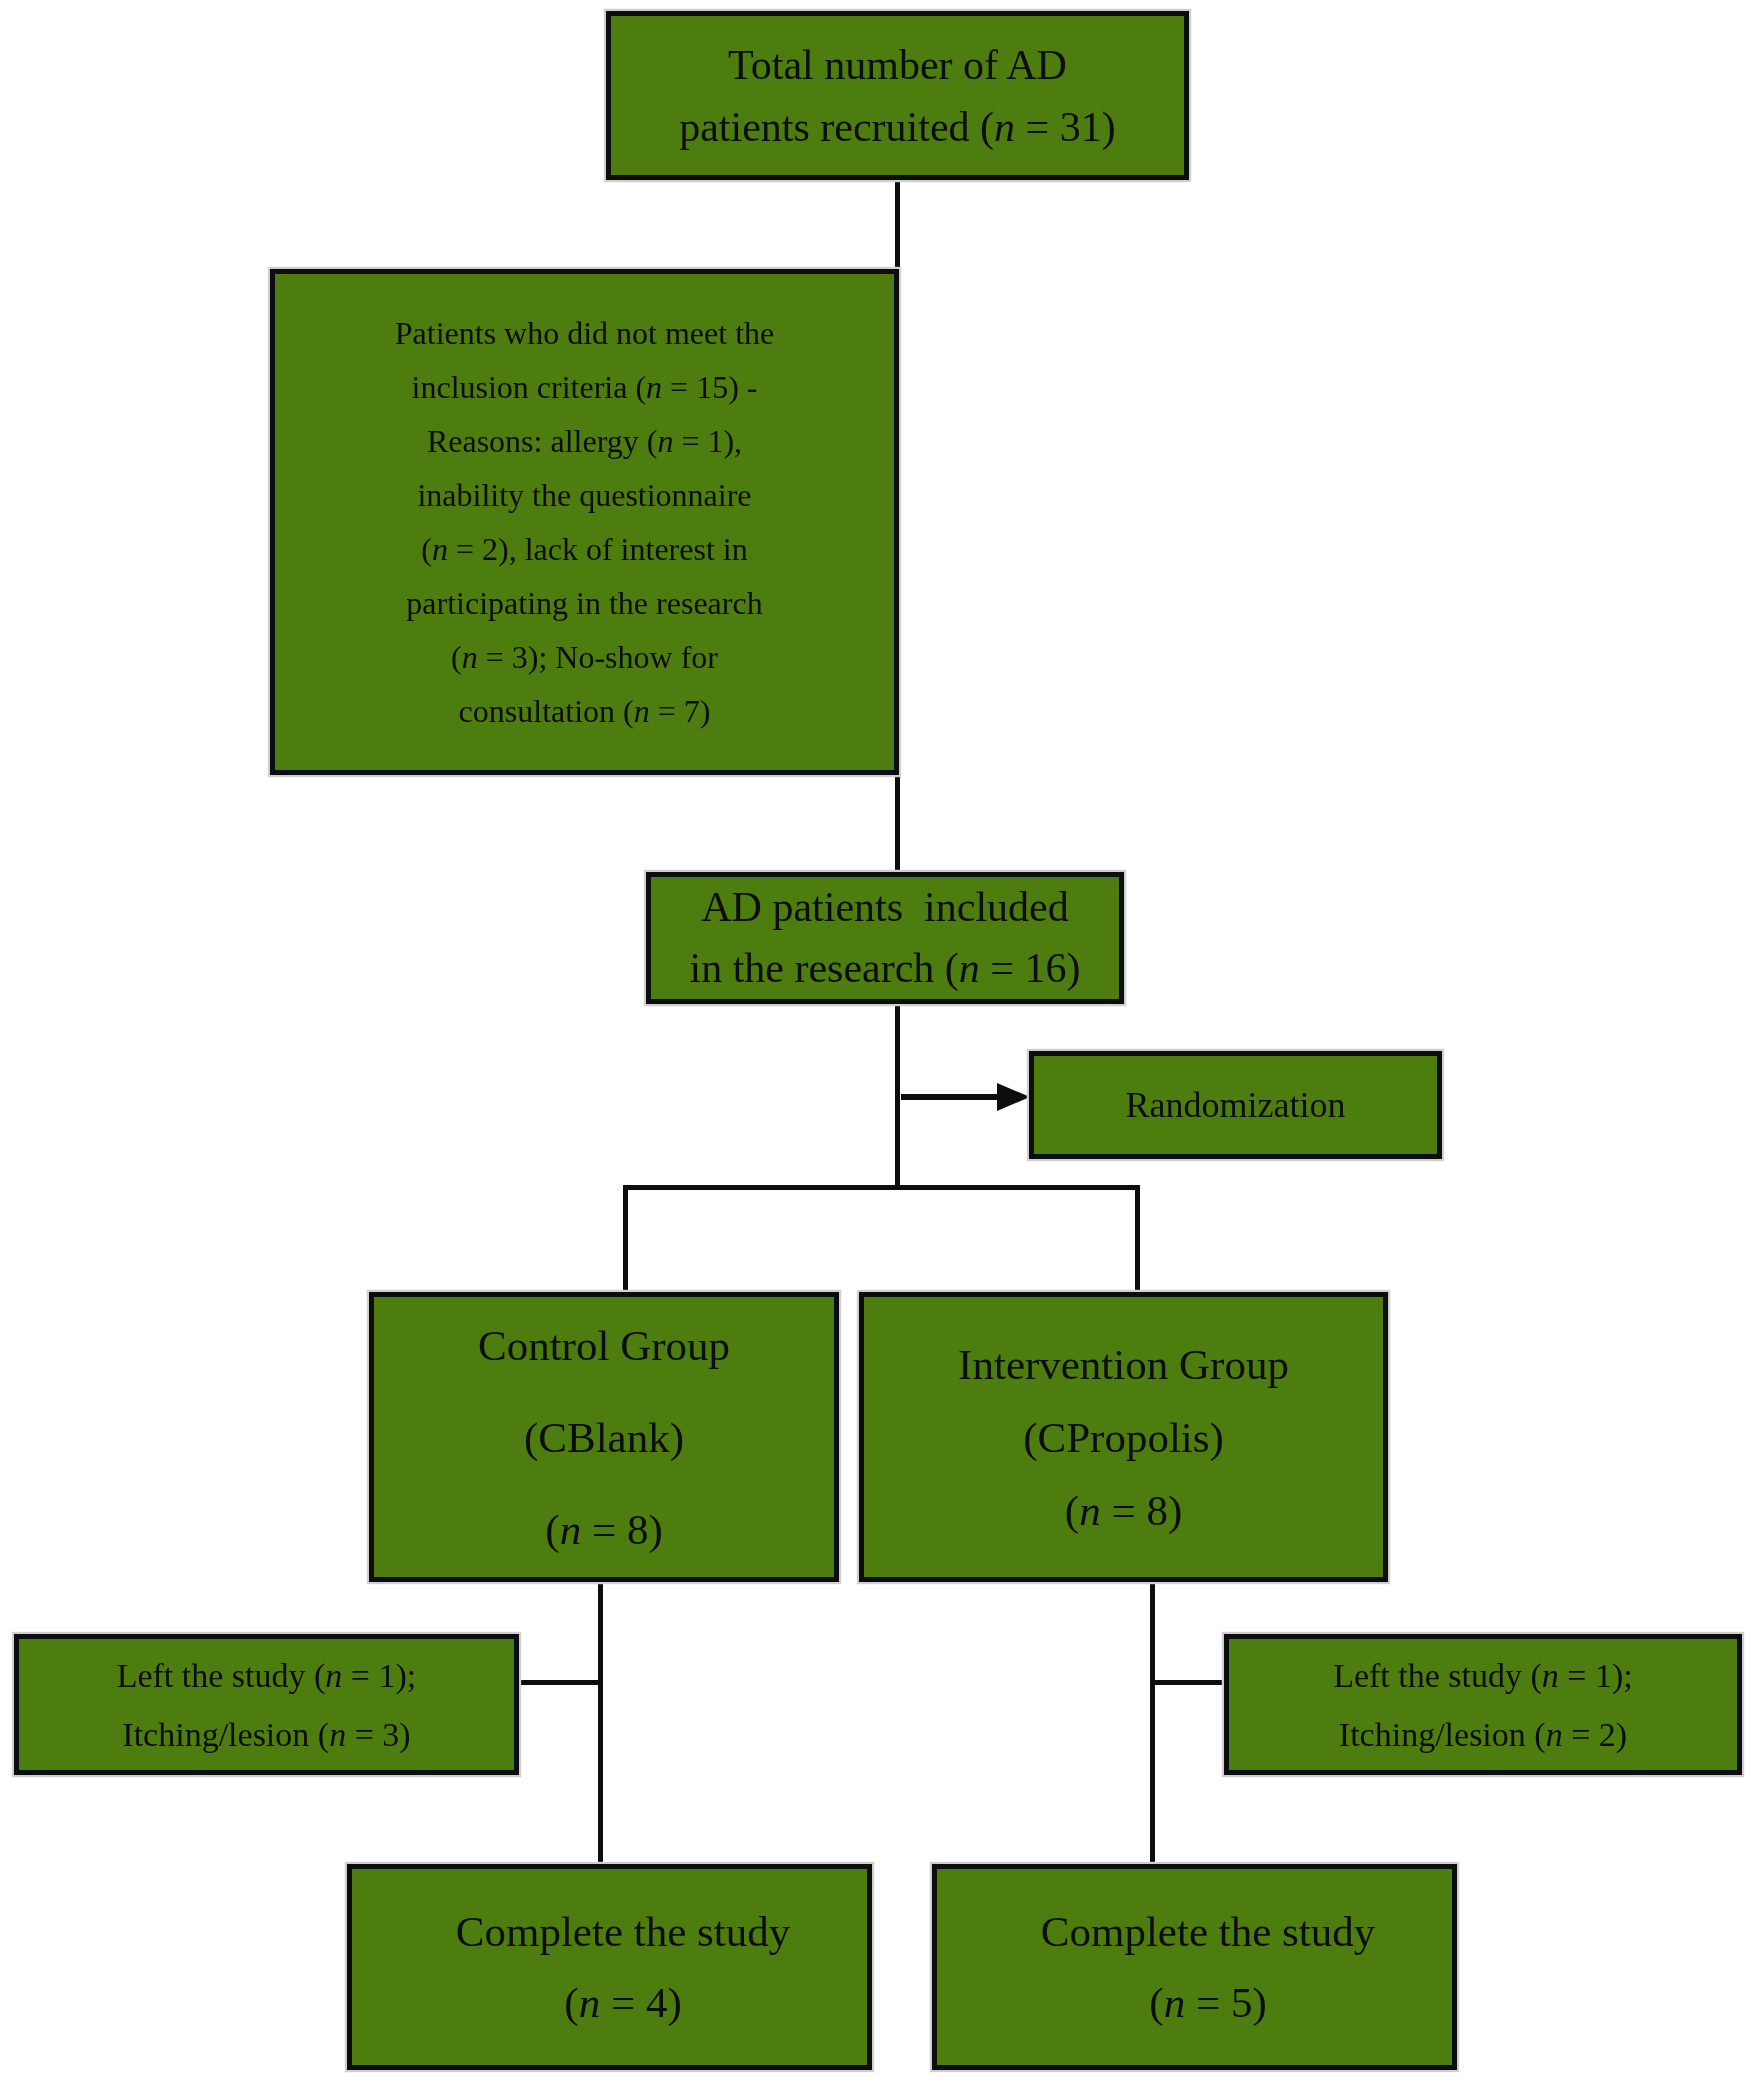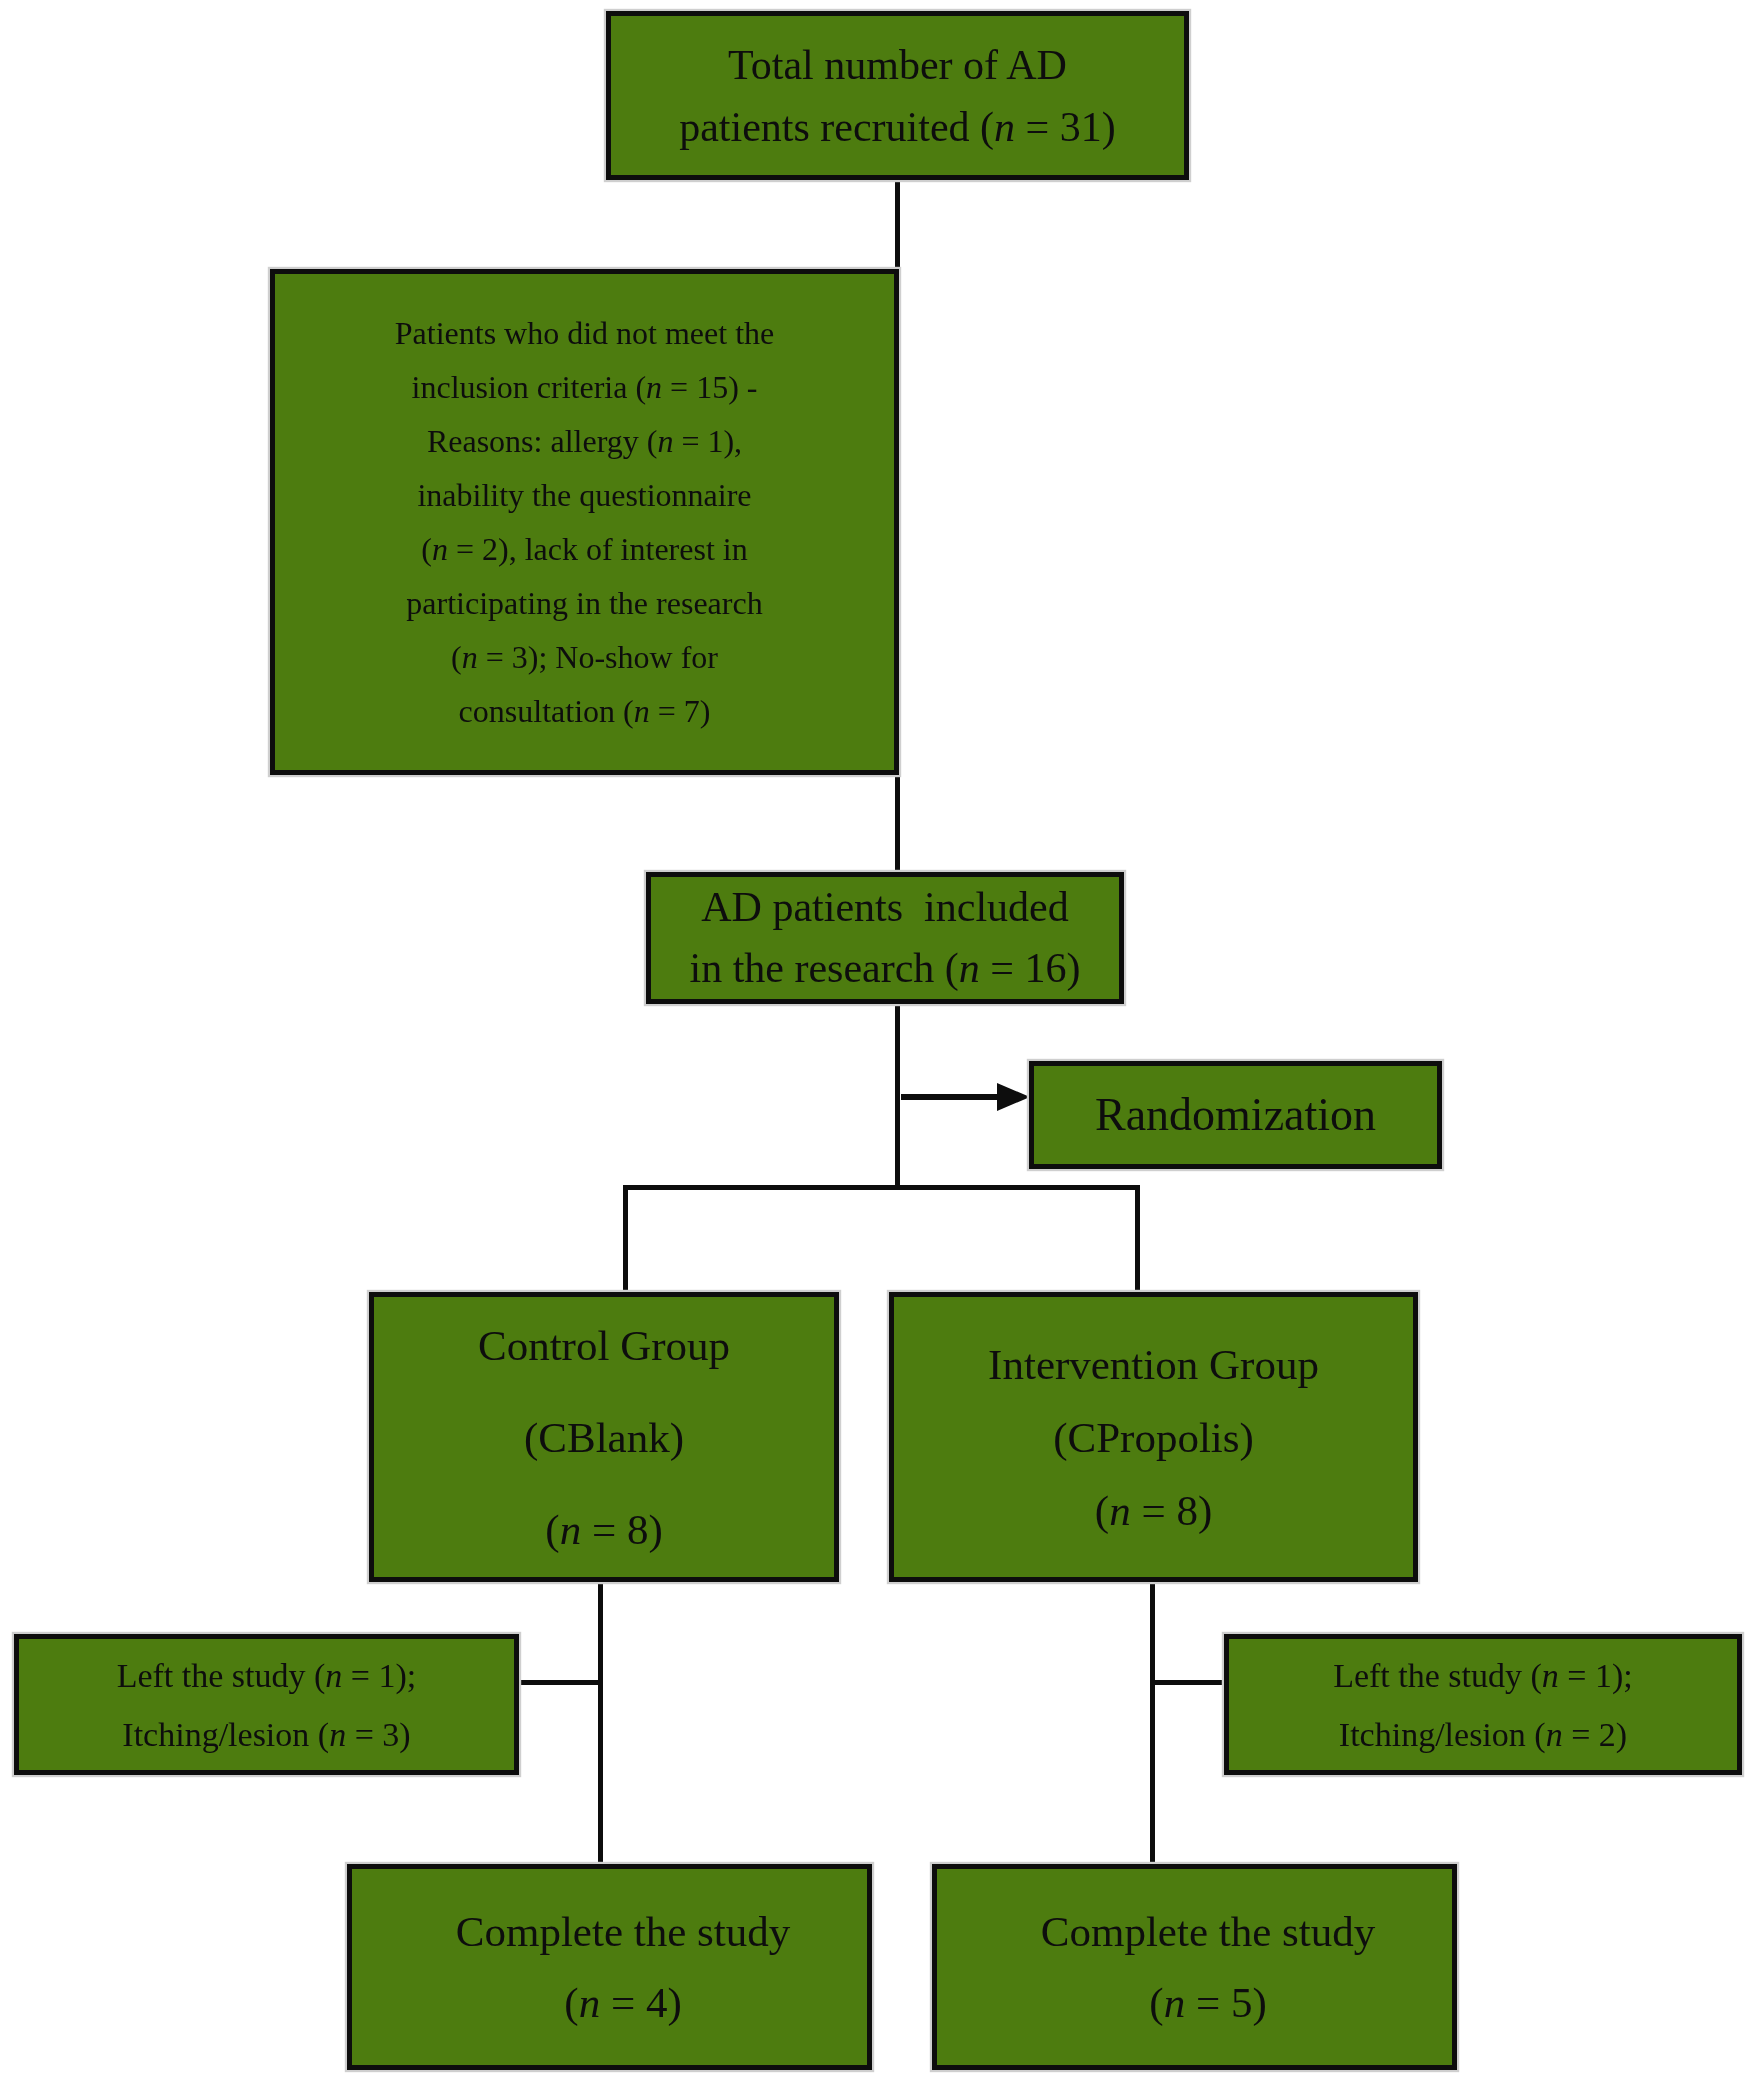--- a/index.html
+++ b/index.html
@@ -45,21 +45,21 @@
     height: 0;
     border-top: 14px solid transparent;
     border-bottom: 14px solid transparent;
     border-left: 33px solid #0d0d0d;
     z-index: 1;
   }
   
   .t-total      { font-size: 42px; line-height: 62px; }
   .t-excluded   { font-size: 32px; line-height: 54px; margin-left: 44px; }
   .t-included   { font-size: 42px; line-height: 61px; }
-  .t-random     { font-size: 46px; line-height: 52px; margin-top: 10px; }
+  .t-random     { font-size: 36px; line-height: 52px; }
   .t-group      { font-size: 43px; line-height: 73px; }
   .t-dropout    { font-size: 34px; line-height: 59px; margin-top: 6px; }
   .t-complete   { font-size: 43px; line-height: 71px; padding-left: 27px; }
 </style>
 </head>
 <body>
 
 <div class="canvas">
 
   <div class="connector" style="left:895px; top:178px; width:5.2px; height:696px;"></div>
@@ -109,21 +109,21 @@
   <div class="node t-random" style="left:1029px; top:1051px; width:413px; height:108px;">
       <div class="line">Randomization</div>
     </div>
 
   <div class="node t-group" style="left:369px; top:1292px; width:470px; height:290px;gap:19px;">
       <div class="line">Control Group</div>
       <div class="line">(CBlank)</div>
       <div class="line">(<i>n</i> = 8)</div>
     </div>
 
-  <div class="node t-group" style="left:889px; top:1292px; width:529px; height:290px;">
+  <div class="node t-group" style="left:859px; top:1292px; width:529px; height:290px;">
       <div class="line">Intervention Group</div>
       <div class="line">(CPropolis)</div>
       <div class="line">(<i>n</i> = 8)</div>
     </div>
 
   <div class="node t-dropout" style="left:14px; top:1628px; width:505px; height:141px;">
       <div class="line">Left the study (<i>n</i> = 1);</div>
       <div class="line">Itching/lesion (<i>n</i> = 3)</div>
     </div>
 

